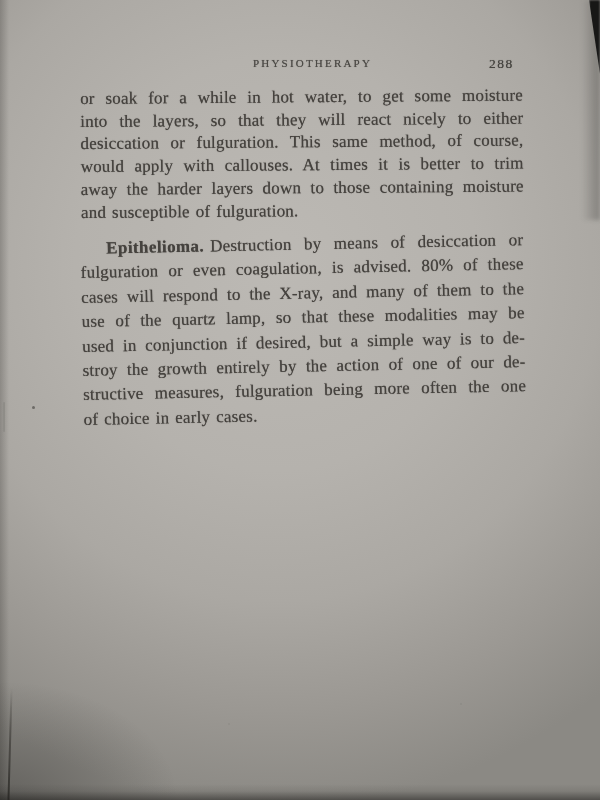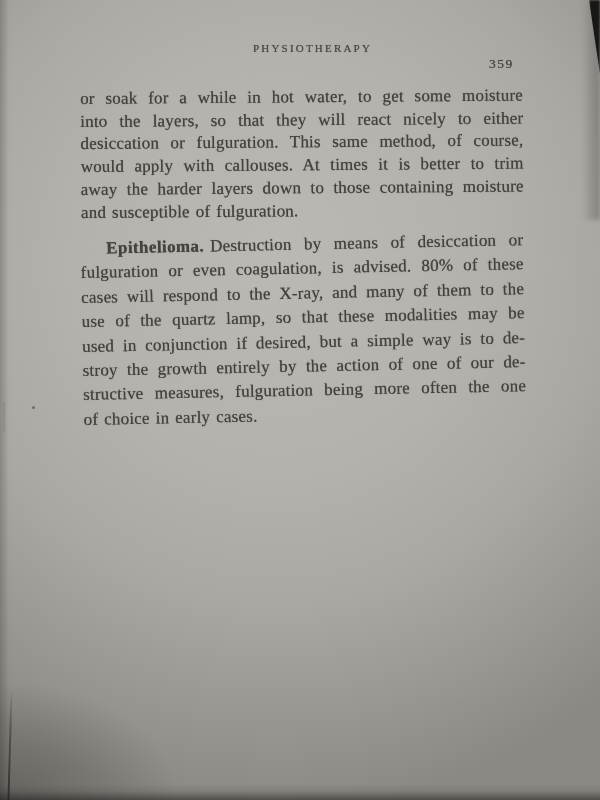--- a/index.html
+++ b/index.html
@@ -62,21 +62,21 @@
   }
   .speck { position: absolute; border-radius: 50%; filter: blur(0.4px); }
   .speck-a { left: 32px; top: 406px; width: 3px; height: 3px; background: #6c6a66; }
   .speck-b { left: 460px; top: 703px; width: 2px; height: 2px; background: #8d8b86; }
   .speck-c { left: 228px; top: 723px; width: 2px; height: 2px; background: #908e89; }
   .speck-d { left: 3px; top: 402px; width: 2px; height: 30px; background: #8f8d88; border-radius: 1px; }
 
   
   .running-header {
     position: absolute;
-    left: 253px; top: 42px;
+    left: 253px; top: 57px;
     font-size: 11px;
     letter-spacing: 2.2px;
     color: #4c4a46;
     text-shadow: 0 0 0.7px rgba(76,74,70,0.8);
     white-space: nowrap;
   }
   .page-number {
     position: absolute;
     left: 489px; top: 56px;
     font-size: 13.5px;
@@ -121,21 +121,21 @@
     padding-left: 24px;
     padding-right: 6px;
   }
 </style>
 </head>
 <body>
 
 <div class="photo">
 
   <div class="running-header">PHYSIOTHERAPY</div>
-  <div class="page-number">359</div>
+  <div class="page-number">288</div>
 
   <div class="body-text">
 
     <div class="para para1">
       <div class="line">or soak for a while in hot water, to get some moisture</div>
       <div class="line">into the layers, so that they will react nicely to either</div>
       <div class="line">desiccation or fulguration. This same method, of course,</div>
       <div class="line">would apply with callouses. At times it is better to trim</div>
       <div class="line">away the harder layers down to those containing moisture</div>
       <div class="line last">and susceptible of fulguration.</div>

